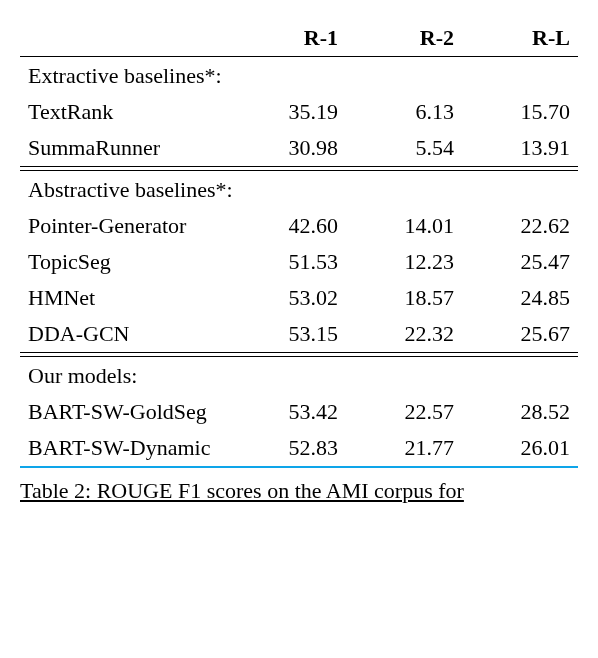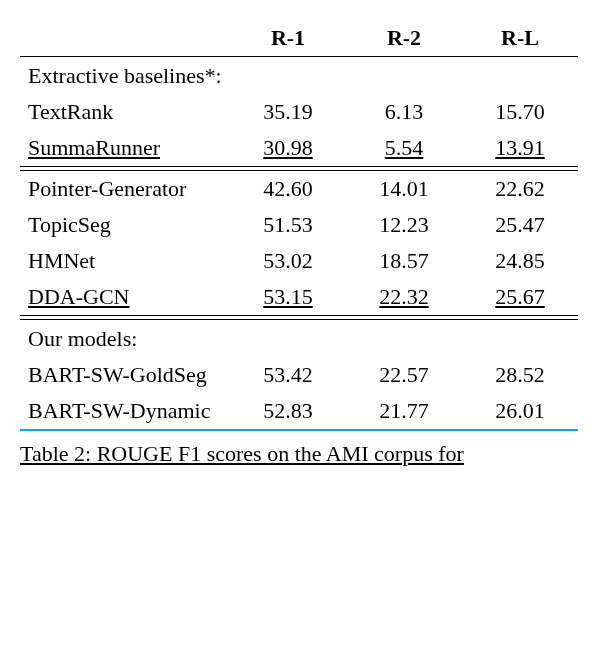--- a/index.html
+++ b/index.html
@@ -12,36 +12,35 @@
     }
     table {
       border-collapse: collapse;
       width: 558px;
     }
     th, td {
       padding: 5px 8px;
       text-align: left;
     }
     th.col-metric, td.col-metric {
-      text-align: center;
+      text-align: right;
       width: 100px;
     }
     thead th {
       font-weight: bold;
       border-bottom: 1.5px solid #000;
     }
     thead th:first-child {
       text-align: left;
     }
     .section-header td {
       padding-top: 6px;
     }
     .section-end td {
       border-bottom: 1px solid #000;
-      text-decoration: underline;
     }
     .double-rule td {
       padding: 0;
       height: 0;
       border-top: 1px solid #000;
       border-bottom: 1px solid #000;
     }
     .final-rule td {
       border-bottom: 2px solid #0ea5e9;
     }
@@ -82,20 +81,23 @@
       </tr>
       <tr class="section-end">
         <td>SummaRunner</td>
         <td class="col-metric">30.98</td>
         <td class="col-metric">5.54</td>
         <td class="col-metric">13.91</td>
       </tr>
       <tr class="double-rule">
         <td colspan="4" style="height: 3px;"></td>
       </tr>
+      <tr class="section-header">
+        <td colspan="4">Abstractive baselines*:</td>
+      </tr>
       <tr>
         <td>Pointer-Generator</td>
         <td class="col-metric">42.60</td>
         <td class="col-metric">14.01</td>
         <td class="col-metric">22.62</td>
       </tr>
       <tr>
         <td>TopicSeg</td>
         <td class="col-metric">51.53</td>
         <td class="col-metric">12.23</td>

